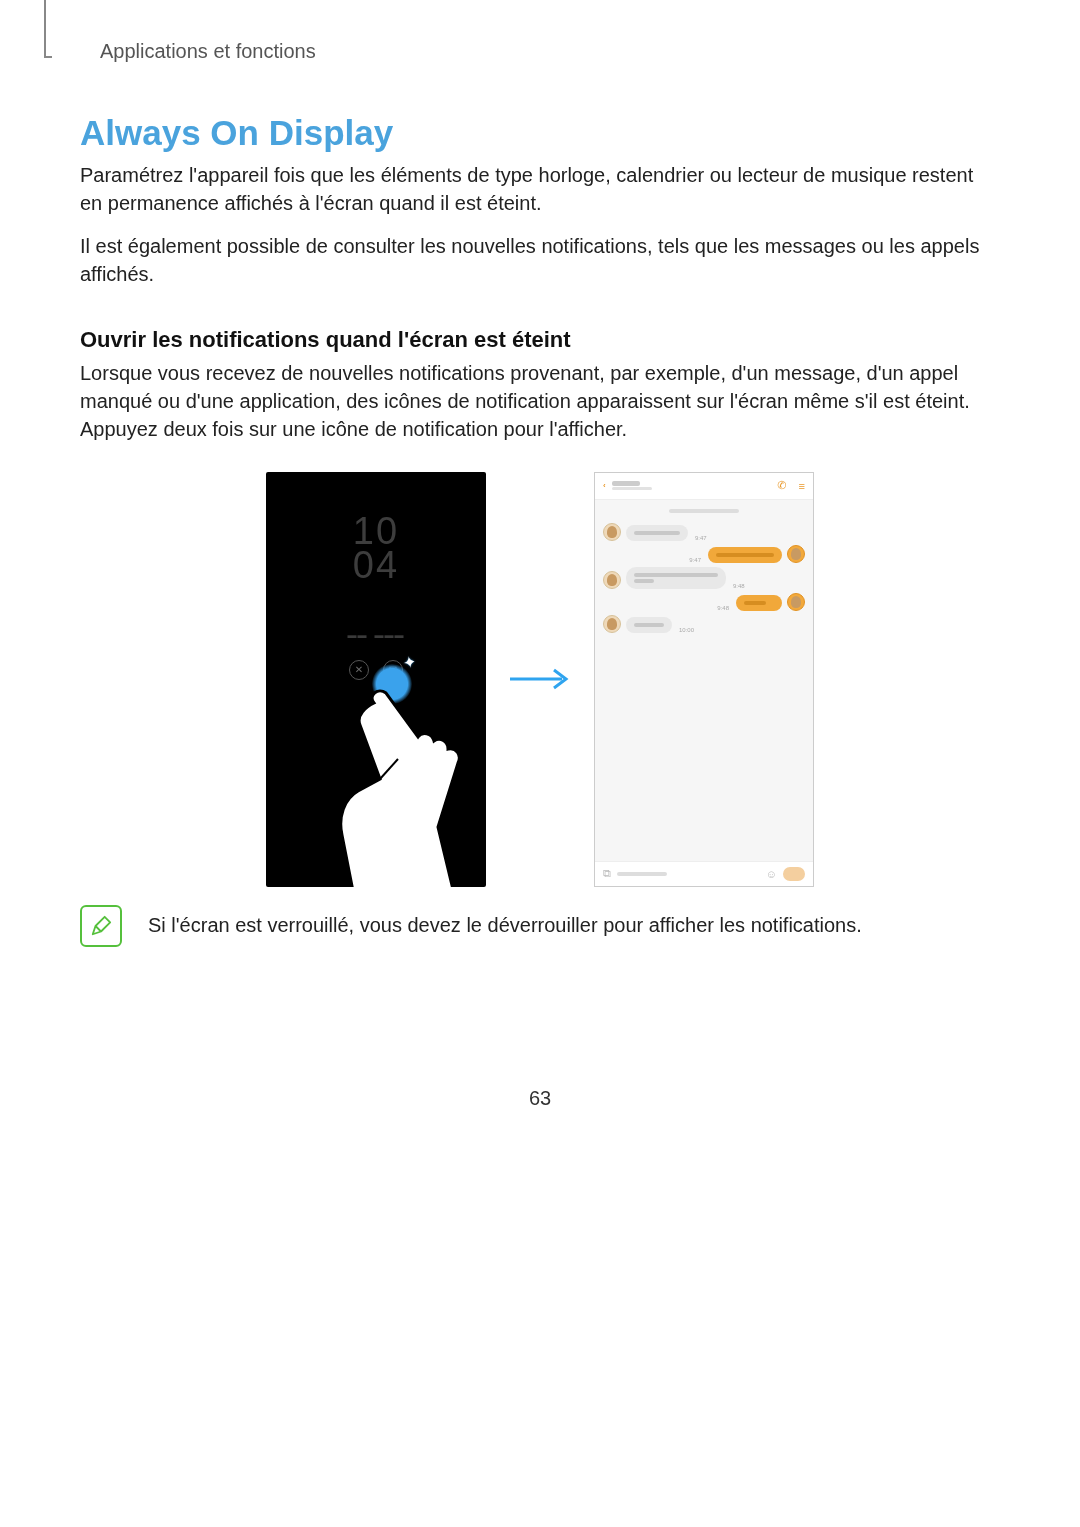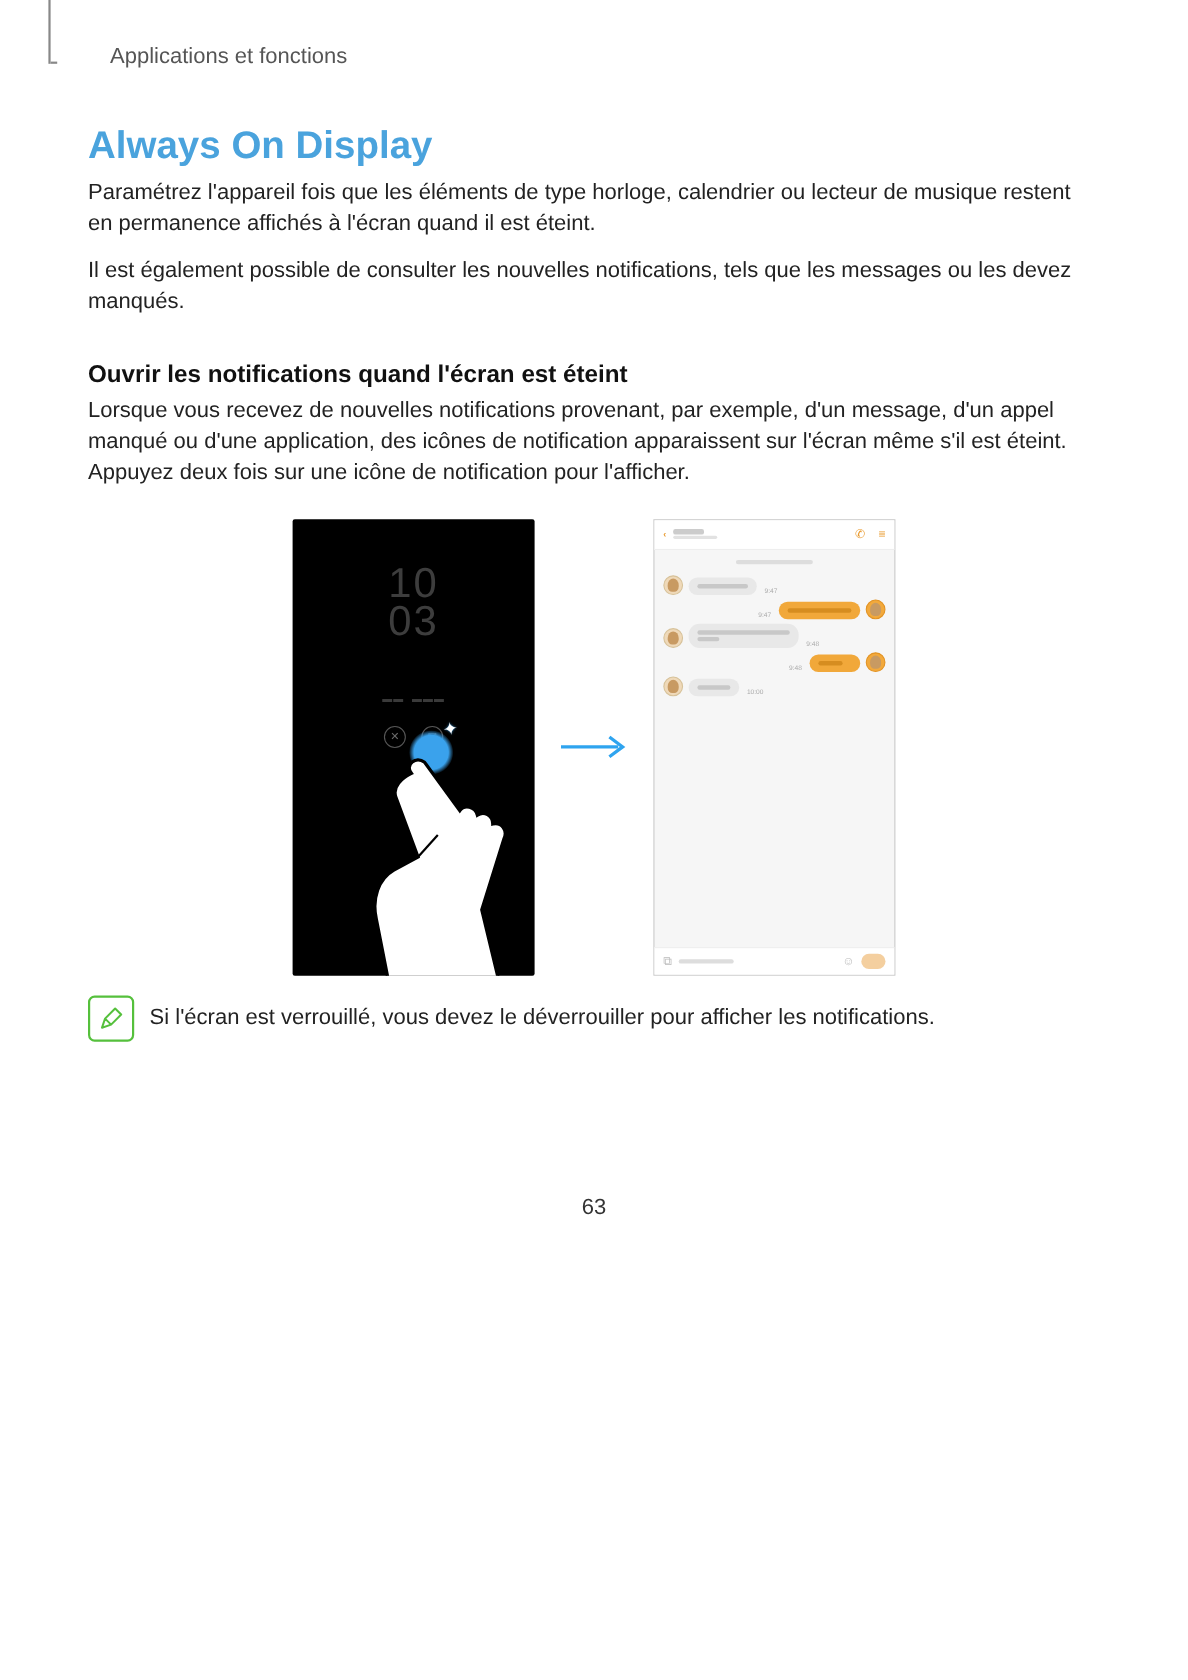--- a/index.html
+++ b/index.html
@@ -40,46 +40,46 @@
   .bub .blur{display:block;height:4px;background:#c8c8c8;border-radius:2px;filter:blur(.6px);margin:2px 0;}
   .bub.y{background:#f1a83a;}
   .bub.y .blur{background:#d68d20;}
   .ts{color:#aaa;font-size:6px;margin:0 2px;}
   .pr-input{position:absolute;left:0;right:0;bottom:0;height:24px;background:#fff;border-top:1px solid #eee;display:flex;align-items:center;padding:0 8px;gap:6px;}
   .pr-input .ic{color:#bbb;font-size:11px;}
   .pr-input .ph{flex:1;}
   .pr-input .ph .blur{display:block;height:4px;width:50px;background:#ddd;border-radius:2px;filter:blur(.6px);}
   .pr-send{width:22px;height:14px;border-radius:8px;background:#f4cf9f;}
   
-  .note{display:flex;align-items:flex-start;gap:14px;margin:16px 0 0 0;}
+  .note{display:flex;align-items:flex-start;gap:26px;margin:16px 0 0 0;}
   .note-icon{width:38px;height:38px;border:2px solid #55c03c;border-radius:6px;display:flex;align-items:center;justify-content:center;color:#55c03c;flex-shrink:0;}
   .note p{margin:6px 0 0 0;}
   .page-num{position:absolute;left:0;right:0;bottom:24px;text-align:center;font-size:20px;color:#333;}
 </style>
 </head>
 <body>
 
 <div class="page">
   <div class="header-rule"></div>
   <div class="header-rule-h"></div>
   <div class="section-label">Applications et fonctions</div>
 
   <h1>Always On Display</h1>
   <p>Paramétrez l'appareil fois que les éléments de type horloge, calendrier ou lecteur de musique restent en permanence affichés à l'écran quand il est éteint.</p>
-  <p>Il est également possible de consulter les nouvelles notifications, tels que les messages ou les devez manqués.</p>
+  <p>Il est également possible de consulter les nouvelles notifications, tels que les messages ou les appels affichés.</p>
 
   <h2>Ouvrir les notifications quand l'écran est éteint</h2>
   <p>Lorsque vous recevez de nouvelles notifications provenant, par exemple, d'un message, d'un appel manqué ou d'une application, des icônes de notification apparaissent sur l'écran même s'il est éteint. Appuyez deux fois sur une icône de notification pour l'afficher.</p>
 
   <div class="figure-row">
 
     <div class="panel-left">
       <div class="aod-clock">
         <div>10</div>
-        <div>03</div>
+        <div>04</div>
       </div>
       <div class="aod-sub">▬▬&nbsp;&nbsp;▬▬▬</div>
       <div class="aod-icons">
         <div class="aod-i">✕</div>
         <div class="aod-i">✉</div>
       </div>
       <div class="tap-burst"></div>
       <div class="tap-spark">✦</div>
       <svg class="hand" width="160" height="240" viewBox="0 0 160 240">
         <path d="M44 16 C38 8 48 0 56 6 L88 50 C92 44 102 46 104 54 C110 50 118 54 118 62 C126 60 132 68 128 76 L108 140 L132 240 L30 240 L12 148 C8 130 14 112 28 104 L50 92 L30 38 C26 28 36 20 44 16 Z" fill="#fff" stroke="#000" stroke-width="3"></path>

